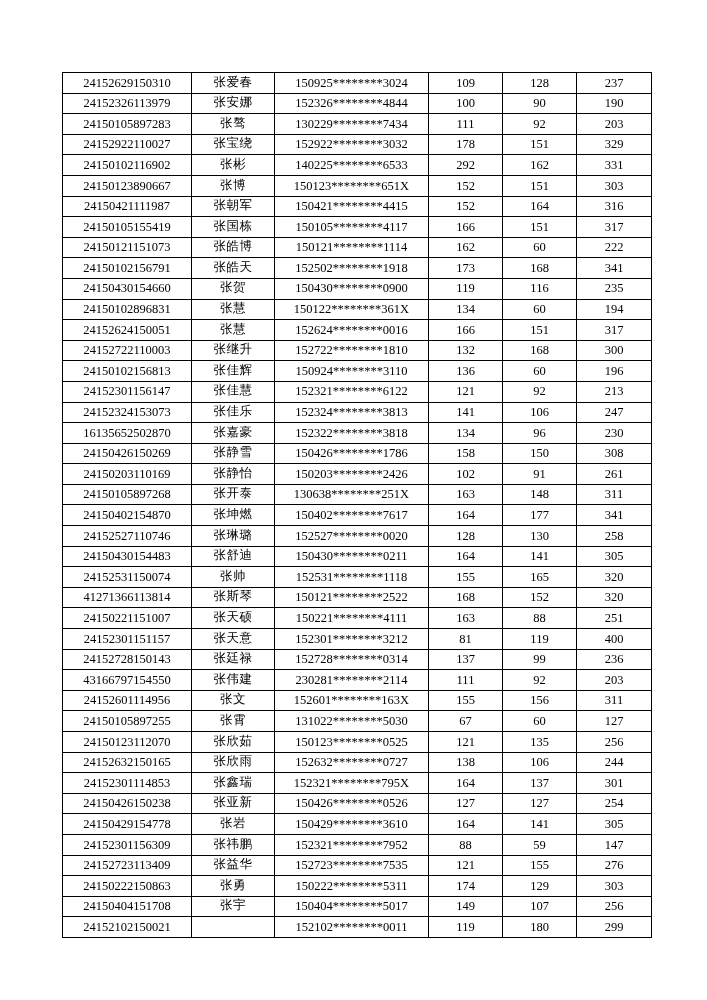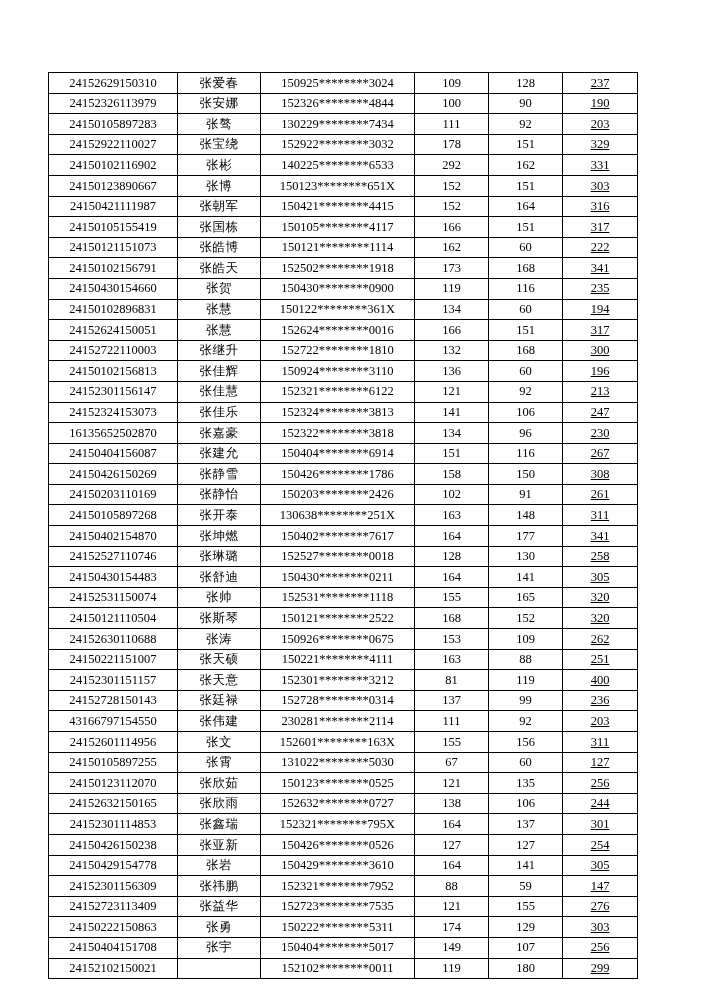--- a/index.html
+++ b/index.html
@@ -11,44 +11,44 @@
     width: 707px;
     height: 1000px;
     font-family: "Liberation Serif", serif;
     color: #000000;
   }
   .page {
     position: relative;
     width: 707px;
     height: 1000px;
     box-sizing: border-box;
-    padding: 72px 62px 0 48px;
+    padding: 72px 62px 0 62px;
   }
   table.score-table {
     border-collapse: collapse;
     width: 583px;
     table-layout: fixed;
   }
   table.score-table td {
     border: 1px solid #000000;
     font-size: 12.5px;
     line-height: 1.0;
     height: 19.6px;
     padding: 0;
     text-align: center;
     vertical-align: middle;
     white-space: nowrap;
     overflow: hidden;
   }
   td.c-id       { width: 128px; }
-  td.c-name     { width: 82px; font-family: Liberation Sans, sans-serif; }
+  td.c-name     { width: 82px; font-family: Liberation Mono, monospace; }
   td.c-idcard   { width: 153px; }
   td.c-s1       { width: 73px; }
   td.c-s2       { width: 73px; }
-  td.c-total    { width: 74px; text-decoration: underline; }
+  td.c-total    { width: 74px; }
   .name-cell {
     display: inline-block;
     letter-spacing: 0.5px;
   }
 </style>
 </head>
 <body>
 
 <div class="page">
   <table class="score-table">
@@ -191,28 +191,20 @@
         </tr>
         <tr>
           <td class="c-id">16135652502870</td>
           <td class="c-name"><span class="name-cell">张嘉豪</span></td>
           <td class="c-idcard">152322********3818</td>
           <td class="c-s1">134</td>
           <td class="c-s2">96</td>
           <td class="c-total">230</td>
         </tr>
         <tr>
-          <td class="c-id">24150404156087</td>
-          <td class="c-name"><span class="name-cell">张建允</span></td>
-          <td class="c-idcard">150404********6914</td>
-          <td class="c-s1">151</td>
-          <td class="c-s2">116</td>
-          <td class="c-total">267</td>
-        </tr>
-        <tr>
           <td class="c-id">24150426150269</td>
           <td class="c-name"><span class="name-cell">张静雪</span></td>
           <td class="c-idcard">150426********1786</td>
           <td class="c-s1">158</td>
           <td class="c-s2">150</td>
           <td class="c-total">308</td>
         </tr>
         <tr>
           <td class="c-id">24150203110169</td>
           <td class="c-name"><span class="name-cell">张静怡</span></td>
@@ -233,21 +225,21 @@
           <td class="c-id">24150402154870</td>
           <td class="c-name"><span class="name-cell">张坤燃</span></td>
           <td class="c-idcard">150402********7617</td>
           <td class="c-s1">164</td>
           <td class="c-s2">177</td>
           <td class="c-total">341</td>
         </tr>
         <tr>
           <td class="c-id">24152527110746</td>
           <td class="c-name"><span class="name-cell">张琳璐</span></td>
-          <td class="c-idcard">152527********0018</td>
+          <td class="c-idcard">152527********0020</td>
           <td class="c-s1">128</td>
           <td class="c-s2">130</td>
           <td class="c-total">258</td>
         </tr>
         <tr>
           <td class="c-id">24150430154483</td>
           <td class="c-name"><span class="name-cell">张舒迪</span></td>
           <td class="c-idcard">150430********0211</td>
           <td class="c-s1">164</td>
           <td class="c-s2">141</td>
@@ -255,34 +247,26 @@
         </tr>
         <tr>
           <td class="c-id">24152531150074</td>
           <td class="c-name"><span class="name-cell">张帅</span></td>
           <td class="c-idcard">152531********1118</td>
           <td class="c-s1">155</td>
           <td class="c-s2">165</td>
           <td class="c-total">320</td>
         </tr>
         <tr>
-          <td class="c-id">24150121110504</td>
+          <td class="c-id">41271366113814</td>
           <td class="c-name"><span class="name-cell">张斯琴</span></td>
           <td class="c-idcard">150121********2522</td>
           <td class="c-s1">168</td>
           <td class="c-s2">152</td>
           <td class="c-total">320</td>
-        </tr>
-        <tr>
-          <td class="c-id">24152630110688</td>
-          <td class="c-name"><span class="name-cell">张涛</span></td>
-          <td class="c-idcard">150926********0675</td>
-          <td class="c-s1">153</td>
-          <td class="c-s2">109</td>
-          <td class="c-total">262</td>
         </tr>
         <tr>
           <td class="c-id">24150221151007</td>
           <td class="c-name"><span class="name-cell">张天硕</span></td>
           <td class="c-idcard">150221********4111</td>
           <td class="c-s1">163</td>
           <td class="c-s2">88</td>
           <td class="c-total">251</td>
         </tr>
         <tr>

